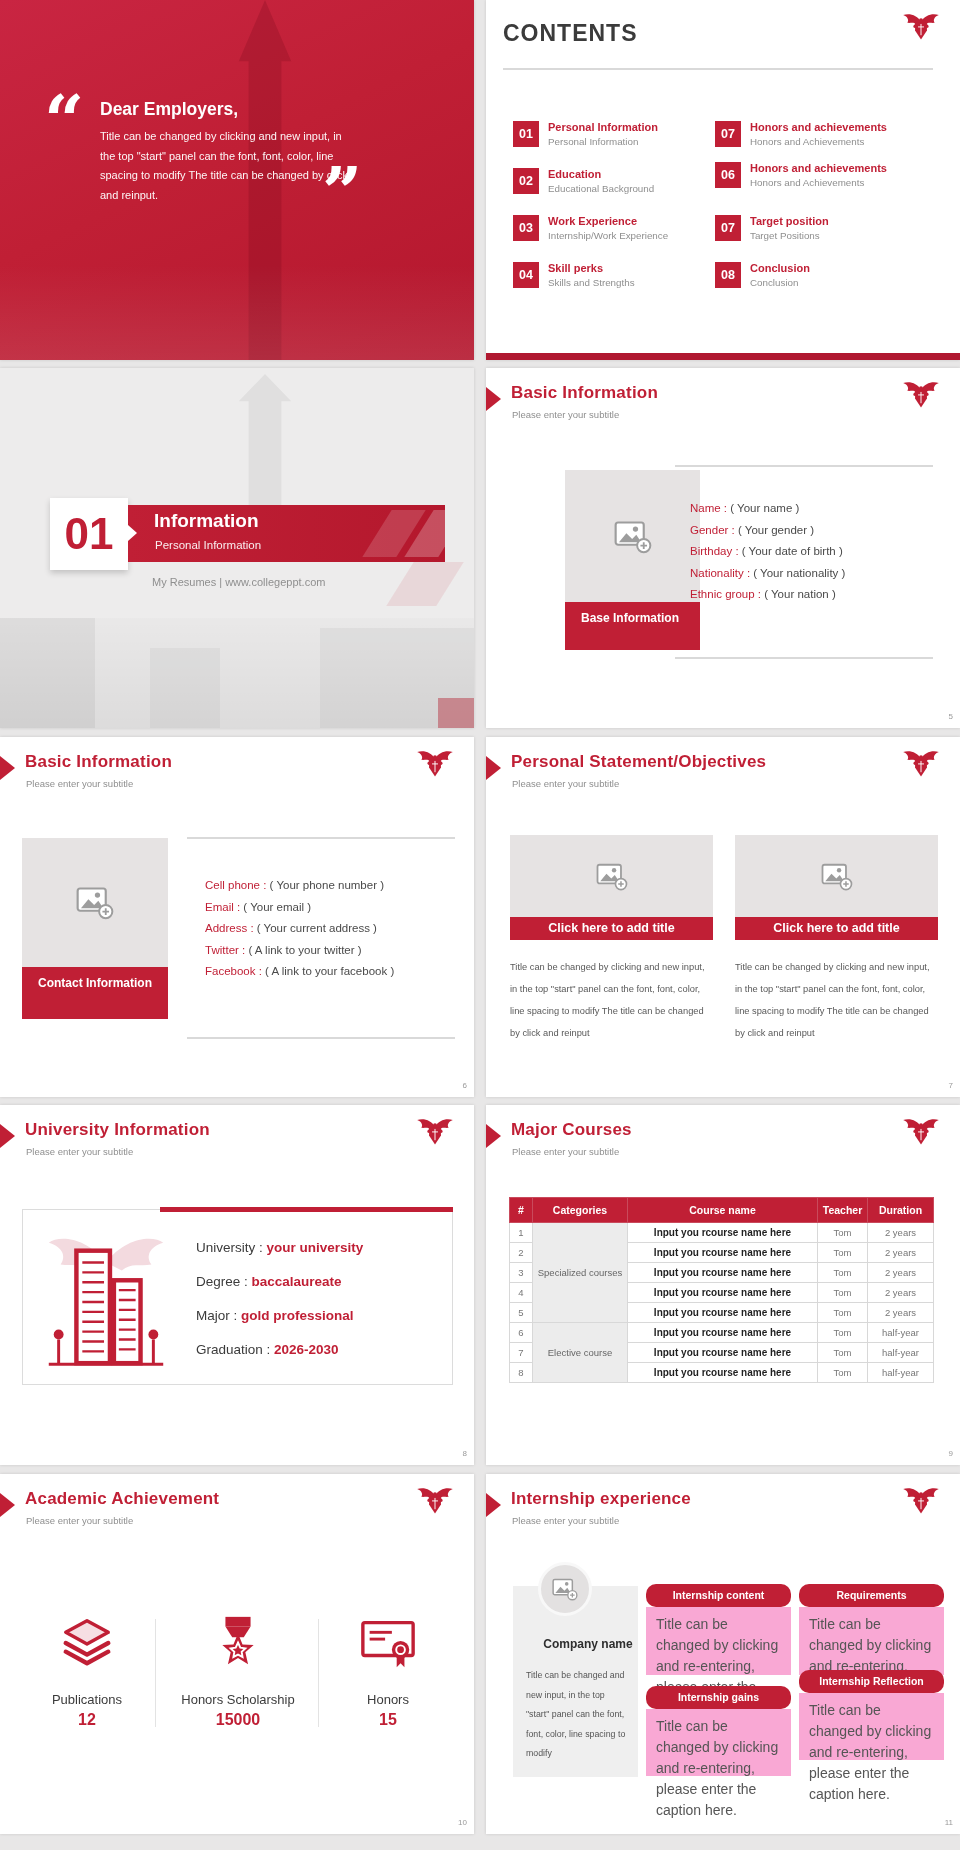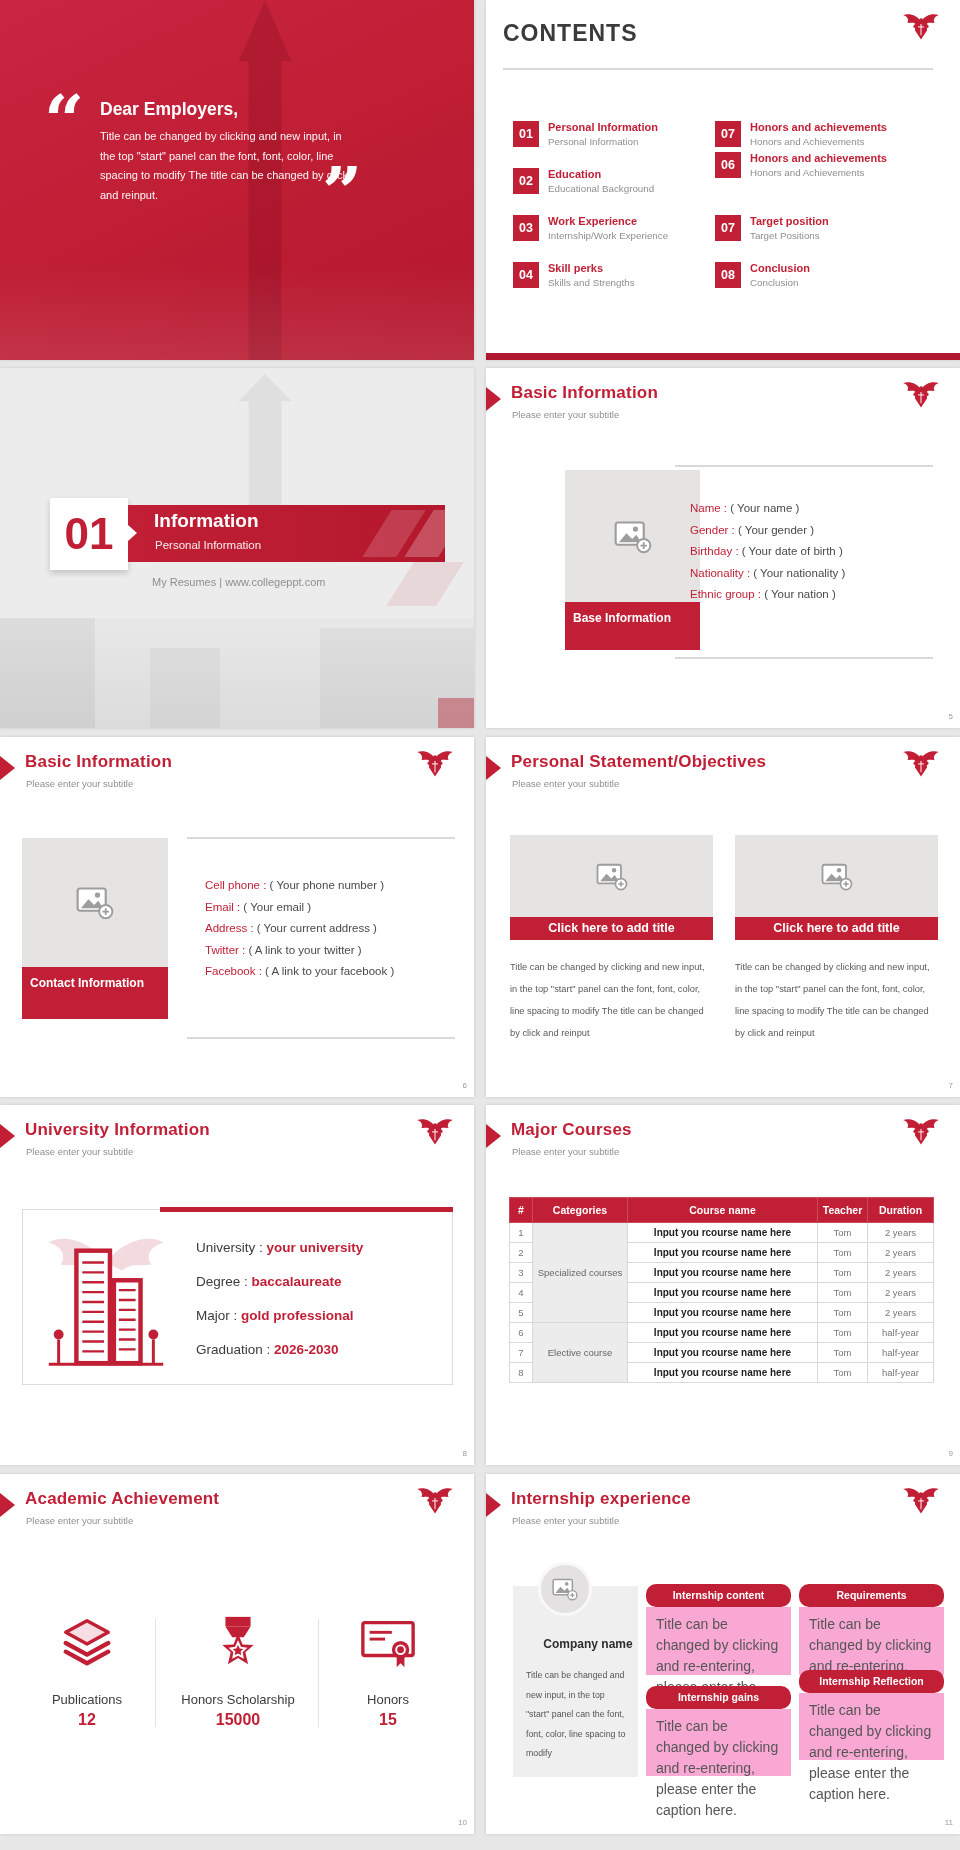--- a/index.html
+++ b/index.html
@@ -50,21 +50,21 @@
   .div-pointer{position:absolute;left:128px;top:157px;width:0;height:0;border-top:8px solid transparent;border-bottom:8px solid transparent;border-left:9px solid #fff;z-index:2;}
   .div-btitle{position:absolute;left:26px;top:5px;font-size:19px;font-weight:bold;color:#fff;}
   .div-bsub{position:absolute;left:27px;top:34px;font-size:11.5px;color:rgba(255,255,255,.92);}
   .acc{position:absolute;transform:skewX(-32deg);}
   .div-footer{position:absolute;left:152px;top:208px;font-size:11px;color:var(--gray);}
 
   
   .thin-rule{position:absolute;height:2px;background:#d9d9d9;}
   .imgbox{position:absolute;background:#e6e3e3;display:flex;align-items:center;justify-content:center;}
   .ph-icon{width:38px;height:35px;}
-  .redbox{position:absolute;background:var(--red);color:#fff;font-weight:bold;font-size:12px;line-height:15px;padding:9px 0 0 8px;}
+  .redbox{position:absolute;background:var(--red);color:#fff;font-weight:bold;font-size:12px;line-height:15px;padding:9px 0 0 16px;}
   .fld{margin-bottom:9.5px;font-size:11.5px;white-space:nowrap;}
   .fl{color:var(--red);padding-left:13px;} .fv{color:#4a4a4a;}
 
   
   .st-card{position:absolute;top:98px;width:203px;}
   .st-img{height:82px;background:#e6e3e3;display:flex;align-items:center;justify-content:center;}
   .st-img .ph-icon{width:32px;height:29px;}
   .st-btn{height:23px;background:var(--red);color:#fff;font-size:12.5px;font-weight:bold;text-align:center;line-height:23px;}
   .st-body{margin-top:16px;font-size:9.3px;line-height:22px;color:var(--body);}
 
@@ -170,21 +170,21 @@
            <div class="toc-ts">Skills and Strengths</div>
         </div>
     </div>
     <div class="toc-item" style="left:229px;top:121px">
       <div class="toc-num">07</div>
       <div>
           <div class="toc-tt">Honors and achievements</div>
            <div class="toc-ts">Honors and Achievements</div>
         </div>
     </div>
-    <div class="toc-item" style="left:229px;top:152px">
+    <div class="toc-item" style="left:229px;top:162px">
       <div class="toc-num">06</div>
       <div>
           <div class="toc-tt">Honors and achievements</div>
            <div class="toc-ts">Honors and Achievements</div>
         </div>
     </div>
     <div class="toc-item" style="left:229px;top:215px">
       <div class="toc-num">07</div>
       <div>
           <div class="toc-tt">Target position</div>

